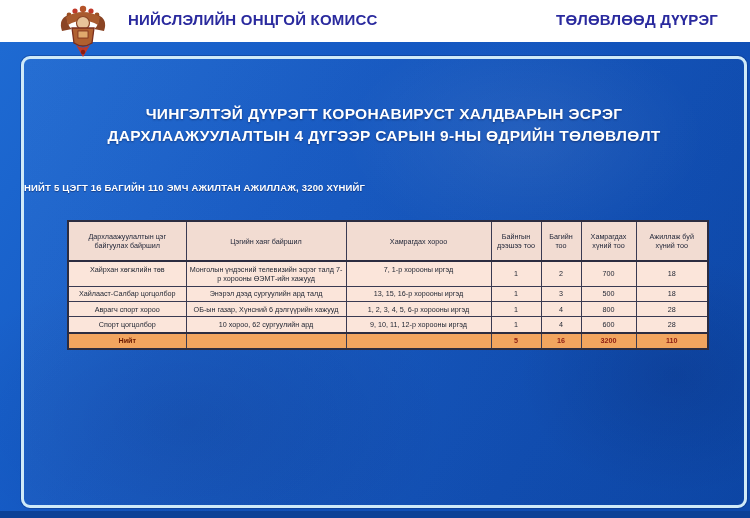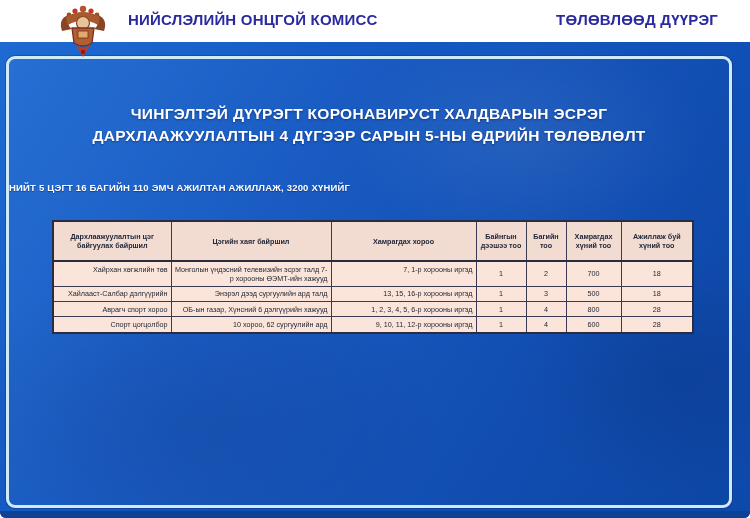--- a/index.html
+++ b/index.html
@@ -2,21 +2,20 @@
 <html><head>
 <meta charset="utf-8">
 <style>
   html,body{margin:0;padding:0;}
   .page{
     position:relative;
     width:750px;height:518px;
     overflow:hidden;
     background:#ffffff;
     font-family:"Liberation Sans", sans-serif;
-    border-radius:6px;
   }
   
   .topbar{
     position:absolute;top:0;left:0;width:750px;height:42px;
     background:#ffffff;
   }
   .topbar-left{
     position:absolute;left:128px;top:11px;
     font-size:15px;font-weight:bold;color:#2a2a9e;letter-spacing:.2px;
     white-space:nowrap;
@@ -40,21 +39,21 @@
       radial-gradient(ellipse 300px 180px at 70% 20%, rgba(255,255,255,.07), transparent 60%),
       radial-gradient(ellipse 400px 240px at 25% 80%, rgba(0,0,40,.10), transparent 65%),
       radial-gradient(ellipse 260px 200px at 90% 70%, rgba(0,0,40,.12), transparent 60%);
   }
   .bottom-strip{
     position:absolute;left:0;bottom:0;width:750px;height:7px;
     background:#0c4196;
   }
   
   .panel{
-    position:absolute;left:6px;top:56px;width:720px;height:446px;
+    position:absolute;left:21px;top:56px;width:720px;height:446px;
     border:3px solid #cfeaf8;border-radius:9px;
     background:linear-gradient(115deg, rgba(255,255,255,.04), rgba(0,0,30,.05));
     box-shadow:0 0 0 1px rgba(10,40,110,.35);
   }
   .panel-title{
     position:absolute;top:44px;left:0;width:100%;
     text-align:center;color:#ffffff;font-weight:bold;
     font-size:15.5px;line-height:1.45;letter-spacing:.3px;
     text-shadow:0 1px 2px rgba(0,0,40,.4);
   }
@@ -75,28 +74,28 @@
     font-size:7.2px;color:#1d2330;
   }
   table.plan col.c1{width:118px}
   table.plan col.c2{width:160px}
   table.plan col.c3{width:145px}
   table.plan col.c4{width:50px}
   table.plan col.c5{width:40px}
   table.plan col.c6{width:55px}
   table.plan col.c7{width:72px}
   table.plan th{
-    background:#f2dcd2;font-weight:bold;color:#23283a;
+    background:#f2dcd2;font-weight:normal;color:#23283a;
     border:1px solid #3a3a52;border-bottom:2px solid #2c2c40;
     padding:3px 3px;line-height:1.25;text-align:center;vertical-align:middle;
     height:32px;
   }
   table.plan td{
     border:1px solid #3a3a52;
-    padding:2.5px 3px;line-height:1.3;vertical-align:top;text-align:right;
+    padding:2.5px 3px;line-height:1.3;vertical-align:top;text-align:center;
     background:#fbe5da;
   }
   table.plan td.num{text-align:center;vertical-align:middle;}
   tr.total-row td{
     background:#f2a55f;font-weight:bold;color:#6b1a00;
     border-top:2px solid #2c2c40;vertical-align:middle;
   }
   tr.total-row td.num{color:#8b1c12;}
   tr.total-row td.lbl{text-align:center;}
 </style>
@@ -128,21 +127,21 @@
     <div class="topbar-right">ТӨЛӨВЛӨӨД ДҮҮРЭГ</div>
   </div>
 
   <div class="blue-bg"></div>
   <div class="bottom-strip"></div>
 
   <div class="panel">
 
     <div class="panel-title">
       <div>ЧИНГЭЛТЭЙ ДҮҮРЭГТ КОРОНАВИРУСТ ХАЛДВАРЫН ЭСРЭГ</div>
-      <div>ДАРХЛААЖУУЛАЛТЫН 4 ДҮГЭЭР САРЫН 5-НЫ ӨДРИЙН ТӨЛӨВЛӨЛТ</div>
+      <div>ДАРХЛААЖУУЛАЛТЫН 4 ДҮГЭЭР САРЫН 9-НЫ ӨДРИЙН ТӨЛӨВЛӨЛТ</div>
     </div>
 
     <div class="panel-subtitle">
       <div>НИЙТ 5 ЦЭГТ 16 БАГИЙН 110 ЭМЧ АЖИЛТАН АЖИЛЛАЖ, 3200 ХҮНИЙГ</div>
     </div>
 
     <div class="table-wrap">
       <table class="plan">
         <colgroup>
           <col class="c1">
@@ -168,21 +167,21 @@
           <tr>
             <td>Хайрхан хөгжлийн төв</td>
             <td>Монголын үндэсний телевизийн эсрэг талд 7-р хорооны ӨЭМТ-ийн хажууд</td>
             <td>7, 1-р хорооны иргэд</td>
             <td class="num">1</td>
             <td class="num">2</td>
             <td class="num">700</td>
             <td class="num">18</td>
           </tr>
           <tr>
-            <td>Хайлааст-Салбар дэлгүүрийн</td>
+            <td>Хайлааст-Салбар цогцолбор</td>
             <td>Энэрэл дээд сургуулийн ард талд</td>
             <td>13, 15, 16-р хорооны иргэд</td>
             <td class="num">1</td>
             <td class="num">3</td>
             <td class="num">500</td>
             <td class="num">18</td>
           </tr>
           <tr>
             <td>Аврагч спорт хороо</td>
             <td>ОБ-ын газар, Хүнсний 6 дэлгүүрийн хажууд</td>
@@ -194,18 +193,27 @@
           </tr>
           <tr>
             <td>Спорт цогцолбор</td>
             <td>10 хороо, 62 сургуулийн ард</td>
             <td>9, 10, 11, 12-р хорооны иргэд</td>
             <td class="num">1</td>
             <td class="num">4</td>
             <td class="num">600</td>
             <td class="num">28</td>
           </tr>
+          <tr class="total-row">
+            <td class="lbl">Нийт</td>
+            <td></td>
+            <td></td>
+            <td class="num">5</td>
+            <td class="num">16</td>
+            <td class="num">3200</td>
+            <td class="num">110</td>
+          </tr>
         </tbody>
       </table>
     </div>
 
   </div>
 </div>
 
 </body></html>

